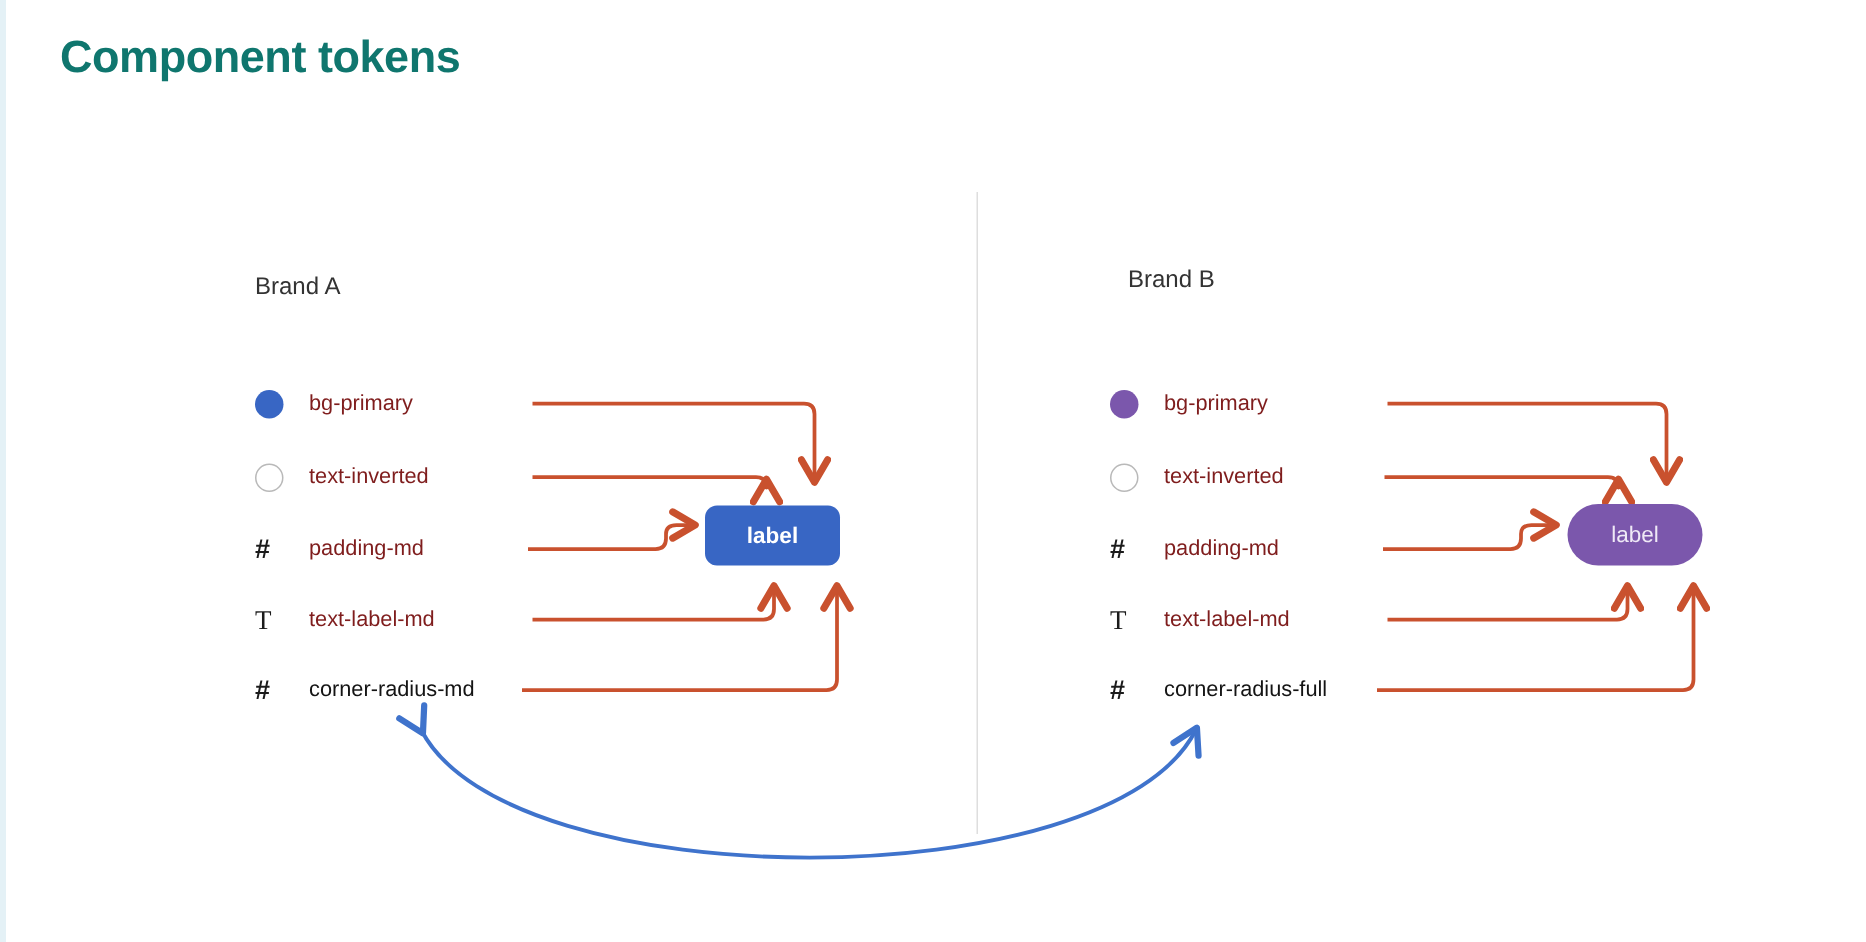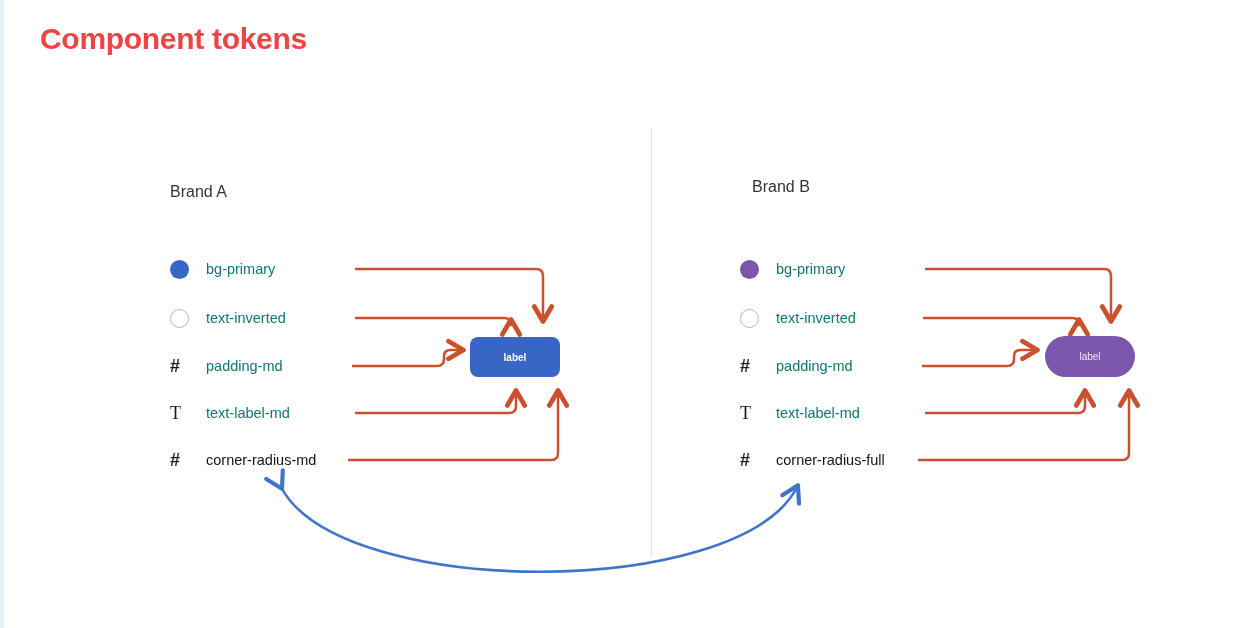--- a/index.html
+++ b/index.html
@@ -22,21 +22,21 @@
     left: 0; top: 0;
     width: 4px; height: 628px;
     background: #e4f1f6;
   }
   #page-title {
     position: absolute;
     left: 40px;
     top: 22px;
     font-size: 30px;
     font-weight: bold;
-    color: #ef4444;
+    color: #0f766e;
     letter-spacing: -0.3px;
   }
   .divider {
     position: absolute;
     left: 651px;
     top: 128px;
     width: 1px;
     height: 428px;
     background: #dedede;
   }
@@ -87,34 +87,34 @@
     font-family: "Liberation Sans", sans-serif;
   }
   .glyph-t {
     font-size: 18px;
     color: #1b1b1b;
     line-height: 1;
     font-family: "Liberation Serif", serif;
   }
   .token-label {
     font-size: 14.5px;
-    color: #0f766e;
+    color: #7f1d1d;
     margin-left: 6px;
   }
   .token-label.strong {
     font-weight: normal;
     color: #141414;
   }
   .chip {
     position: absolute;
     display: flex;
     align-items: center;
     justify-content: center;
     color: #ffffff;
-    font-size: 10px;
+    font-size: 15px;
     text-align: right;
   }
   .chip.square { border-radius: 8px; font-weight: bold; }
   .chip.pill { border-radius: 999px; font-weight: normal; color: #efe9f6; }
   svg.wires { position: absolute; left: 0; top: 0; width: 1244px; height: 628px; pointer-events: none; }
 </style>
 </head>
 <body>
 
 <div id="slide">

